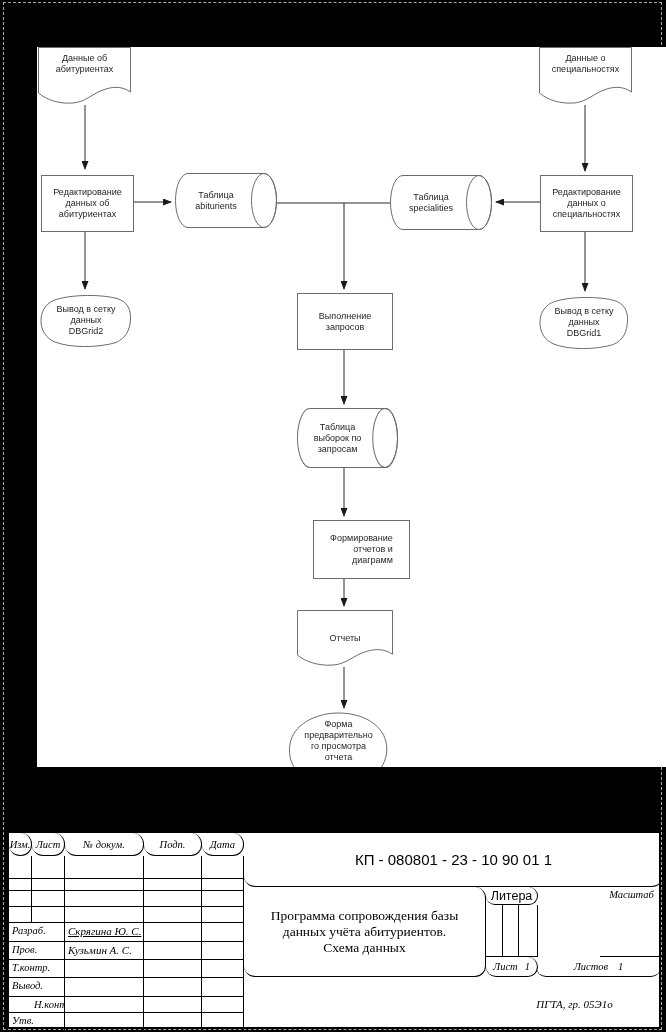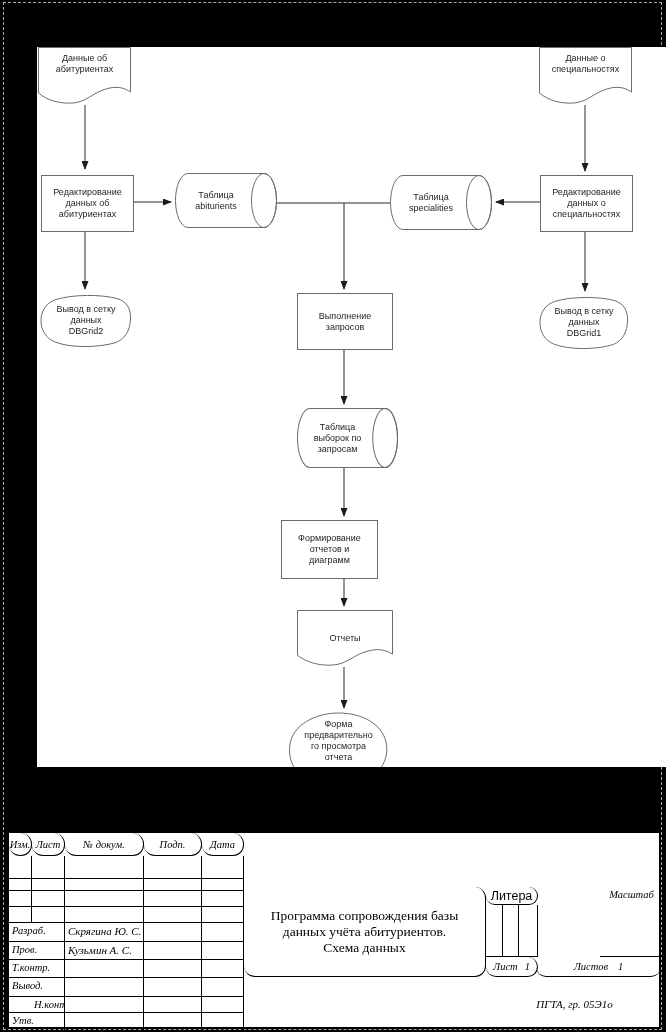--- a/index.html
+++ b/index.html
@@ -135,21 +135,21 @@
     <div class="node cyl" style="left:260px;top:361px;width:101px;height:60px;">
       <svg viewBox="0 0 102 55" preserveAspectRatio="none">
         <path d="M13,0.5 H89 A12.5,27 0 0 1 89,54.5 H13 A12.5,27 0 0 1 13,0.5 Z" fill="#fff" stroke="#6b6b6b"></path>
         <ellipse cx="89" cy="27.5" rx="12.5" ry="27" fill="none" stroke="#6b6b6b"></ellipse>
       </svg>
       <div class="txt">Таблица
 выборок по
 запросам</div>
     </div>
 
-    <div class="rectnode" style="left:244px;top:473px;width:95px;height:57px;">Формирование
+    <div class="rectnode" style="left:276px;top:473px;width:95px;height:57px;text-align:right;">Формирование
 отчетов и
 диаграмм</div>
 
     <div class="node doc" style="left:260px;top:563px;width:96px;height:57px;">
       <svg viewBox="0 0 96 58" preserveAspectRatio="none">
         <path d="M0.5,0.5 H95.5 V45 C88,40 80,39 70,42 C56,46 50,55 36,56 C22,57 9,53 0.5,46 Z" fill="#fff" stroke="#6b6b6b"></path>
       </svg>
       <div class="txt" style="align-items:center;padding-top:0;">Отчеты</div>
     </div>
 
@@ -190,21 +190,21 @@
     <div class="c" style="left:135px;top:58px;width:58px;height:16px;"></div>
     <div class="c" style="left:193px;top:58px;width:42px;height:16px;"></div>
 
     <div class="c" style="left:0;top:74px;width:23px;height:16px;"></div>
     <div class="c" style="left:23px;top:74px;width:33px;height:16px;"></div>
     <div class="c" style="left:56px;top:74px;width:79px;height:16px;"></div>
     <div class="c" style="left:135px;top:74px;width:58px;height:16px;"></div>
     <div class="c" style="left:193px;top:74px;width:42px;height:16px;"></div>
 
     <div class="c gost lbl" style="left:0;top:90px;width:56px;height:19px;">Разраб.</div>
-    <div class="c gost-lg lbl" style="left:56px;top:90px;width:79px;height:19px;">Скрягина Ю. С.</div>
+    <div class="c gost-lg lbl" style="left:56px;top:90px;width:79px;height:19px;text-decoration:underline;">Скрягина Ю. С.</div>
     <div class="c" style="left:135px;top:90px;width:58px;height:19px;"></div>
     <div class="c" style="left:193px;top:90px;width:42px;height:19px;"></div>
 
     <div class="c gost lbl" style="left:0;top:109px;width:56px;height:18px;">Пров.</div>
     <div class="c gost-lg lbl" style="left:56px;top:109px;width:79px;height:18px;">Кузьмин А. С.</div>
     <div class="c" style="left:135px;top:109px;width:58px;height:18px;"></div>
     <div class="c" style="left:193px;top:109px;width:42px;height:18px;"></div>
 
     <div class="c gost lbl" style="left:0;top:127px;width:56px;height:18px;">Т.контр.</div>
     <div class="c" style="left:56px;top:127px;width:79px;height:18px;"></div>
@@ -219,20 +219,21 @@
     <div class="c gost lbl" style="left:0;top:164px;width:56px;height:16px;padding-left:25px;">Н.контр.</div>
     <div class="c" style="left:56px;top:164px;width:79px;height:16px;"></div>
     <div class="c" style="left:135px;top:164px;width:58px;height:16px;"></div>
     <div class="c" style="left:193px;top:164px;width:42px;height:16px;"></div>
 
     <div class="c nobottom gost lbl" style="left:0;top:180px;width:56px;height:18px;">Утв.</div>
     <div class="c nobottom" style="left:56px;top:180px;width:79px;height:18px;"></div>
     <div class="c nobottom" style="left:135px;top:180px;width:58px;height:18px;"></div>
     <div class="c nobottom" style="left:193px;top:180px;width:42px;height:18px;"></div>
 
+    <div class="c noright cen sans14" style="left:235px;top:0;width:419px;height:54px;">КП - 080801 - 23 - 10 90 01 1</div>
 
     <div class="c cen serif13" style="left:235px;top:54px;width:242px;height:90px;">Программа сопровождения базы
 данных учёта абитуриентов.
 Схема данных</div>
 
     <div class="c cen sans12" style="left:477px;top:54px;width:52px;height:18px;">Литера</div>
     <div class="c" style="left:477px;top:72px;width:17px;height:52px;"></div>
     <div class="c" style="left:494px;top:72px;width:16px;height:52px;"></div>
     <div class="c" style="left:510px;top:72px;width:19px;height:52px;"></div>
     <div class="c noright topcen gost" style="left:591px;top:54px;width:63px;height:70px;">Масштаб</div>

